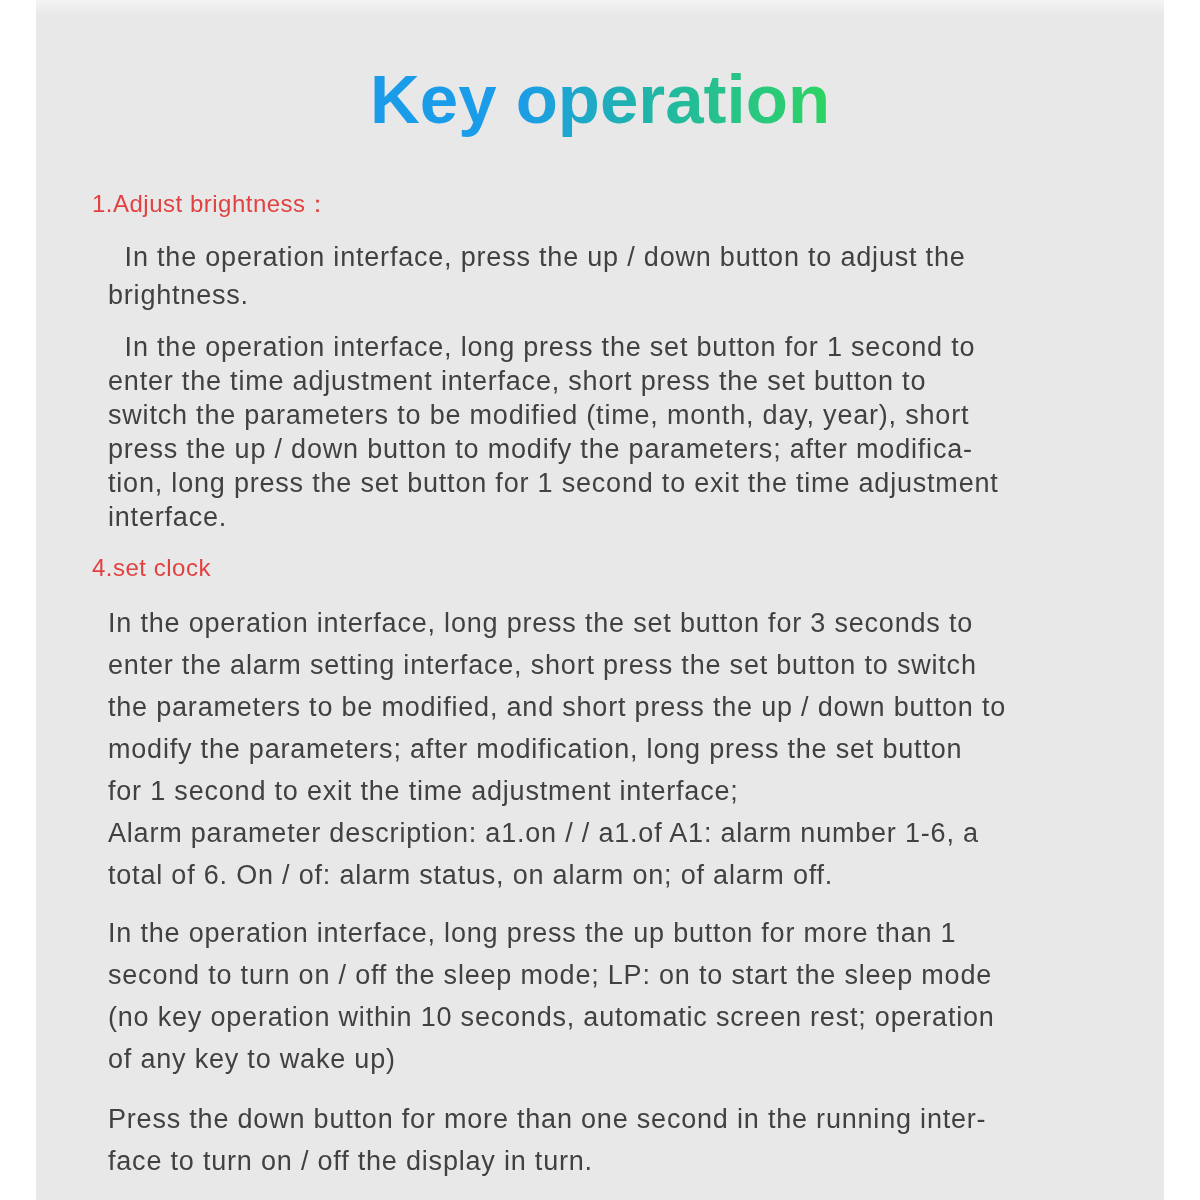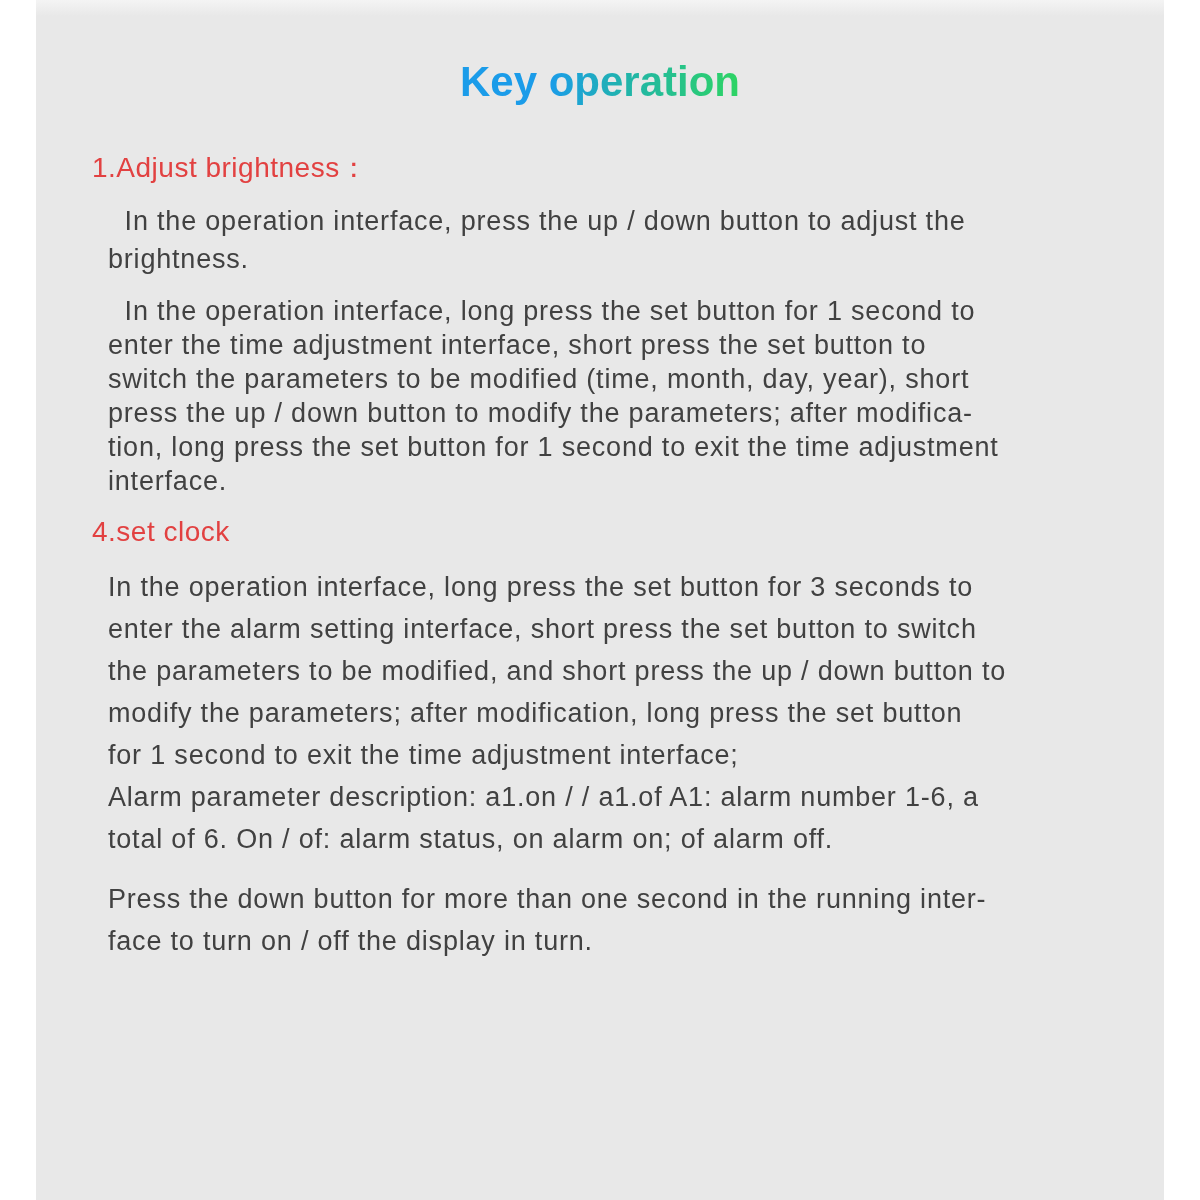--- a/index.html
+++ b/index.html
@@ -16,42 +16,42 @@
     top: 0;
     bottom: 0;
     left: 36px;
     right: 36px;
     background: linear-gradient(180deg, #f4f4f4 0px, #e8e8e8 16px, #e8e8e8 100%);
   }
   .title {
     padding-top: 14px;
     height: 80px;
     text-align: center;
-    font-size: 42px;
+    font-size: 69px;
     font-weight: 700;
     line-height: 80px;
     white-space: nowrap;
   }
   .title-blue { color: #1b9ce9; }
   .title-grad { color: #2ed463; }
   @supports ((-webkit-background-clip: text) or (background-clip: text)) {
     .title-grad {
       background: linear-gradient(90deg, #1b9ce9 0%, #21b5a8 42%, #2ed463 100%);
       -webkit-background-clip: text;
       background-clip: text;
       color: transparent;
     }
   }
   .content {
     padding-left: 56px;
     padding-right: 40px;
   }
   .section h2 {
     margin: 0;
-    font-size: 28px;
+    font-size: 24px;
     font-weight: 400;
     line-height: 36px;
     letter-spacing: 0.5px;
     color: #e24141;
     white-space: pre-wrap;
   }
   .section .body {
     margin: 16px;
     font-size: 27px;
     font-weight: 400;
@@ -98,20 +98,24 @@
       <p class="body">In the operation interface, long press the set button for 3 seconds to
 enter the alarm setting interface, short press the set button to switch
 the parameters to be modified, and short press the up / down button to
 modify the parameters; after modification, long press the set button
 for 1 second to exit the time adjustment interface;
 Alarm parameter description: a1.on / / a1.of A1: alarm number 1-6, a
 total of 6. On / of: alarm status, on alarm on; of alarm off.</p>
     </div>
 
     <div class="section sec-4">
+      <p class="body">In the operation interface, long press the up button for more than 1
+second to turn on / off the sleep mode; LP: on to start the sleep mode
+(no key operation within 10 seconds, automatic screen rest; operation
+of any key to wake up)</p>
     </div>
 
     <div class="section sec-5">
       <p class="body">Press the down button for more than one second in the running inter-
 face to turn on / off the display in turn.</p>
     </div>
 
   </div>
 </div>
 

